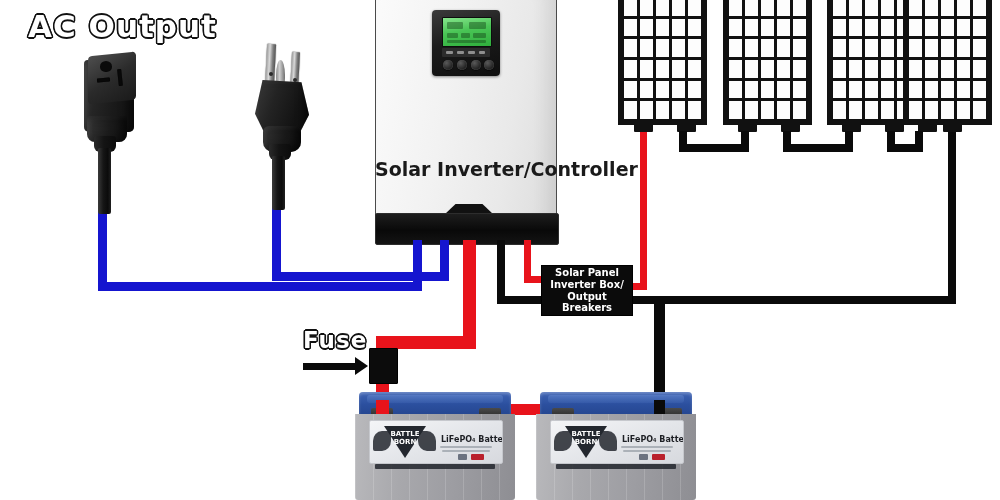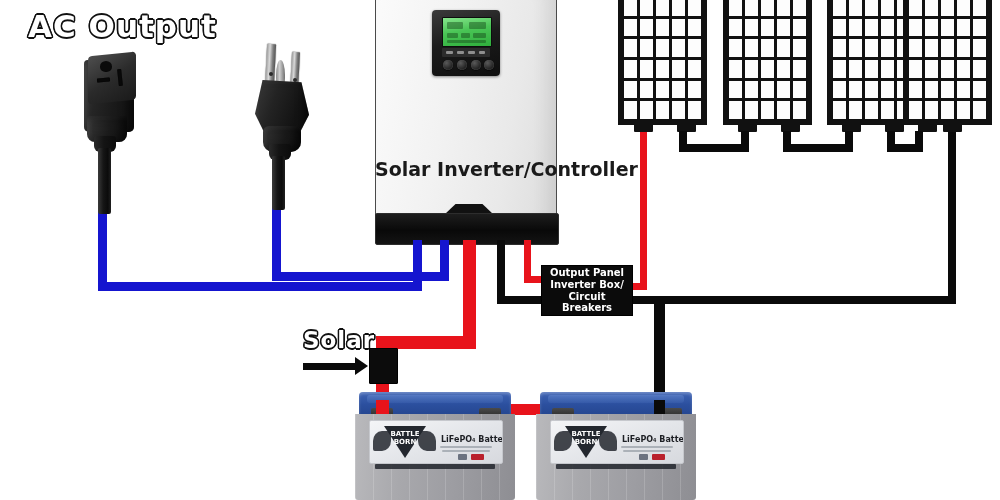--- a/index.html
+++ b/index.html
@@ -258,21 +258,21 @@
 
     <div class="plug-body" style="left:12px;top:42px;width:54px;height:58px;
          clip-path:polygon(14% 0%, 86% 4%, 100% 60%, 78% 100%, 22% 100%, 0% 58%);"></div>
     <div class="plug-body" style="left:20px;top:88px;width:38px;height:26px;border-radius:6px 6px 10px 10px;
          background:linear-gradient(100deg,#333,#191919 55%,#0e0e0e);"></div>
     <div class="strain" style="left:26px;top:106px;width:22px;height:16px;"></div>
     <div class="cordjacket" style="left:29px;top:118px;width:13px;height:54px;"></div>
   </div>
 
   <div class="outline-label" style="left:28px;top:8px;font-size:31px;">AC Output</div>
-  <div class="outline-label" style="left:303px;top:327px;font-size:23px;">Solar</div>
+  <div class="outline-label" style="left:303px;top:327px;font-size:23px;">Fuse</div>
 
   <div class="arrow-shaft" style="left:303px;top:363px;width:52px;height:7px;"></div>
   <div class="arrow-head" style="left:355px;top:357px;"></div>
   <div class="fuse-block" style="left:369px;top:348px;width:27px;height:34px;"></div>
 
   <div class="abs" style="left:375px;top:-14px;width:182px;height:258px;">
     <div class="inv-body" style="left:0;top:0;width:182px;height:240px;box-sizing:border-box;"></div>
 
     <div class="panel-bezel" style="left:57px;top:24px;width:68px;height:66px;">
       <div class="lcd" style="left:10px;top:7px;width:48px;height:28px;">
@@ -460,23 +460,23 @@
 
   <div class="wire" style="left:783px;top:131px;width:8px;height:21px;background:#0a0a0a;"></div>
   <div class="wire" style="left:783px;top:144px;width:70px;height:8px;background:#0a0a0a;"></div>
   <div class="wire" style="left:845px;top:131px;width:8px;height:21px;background:#0a0a0a;"></div>
 
   <div class="wire" style="left:887px;top:131px;width:8px;height:21px;background:#0a0a0a;"></div>
   <div class="wire" style="left:887px;top:144px;width:36px;height:8px;background:#0a0a0a;"></div>
   <div class="wire" style="left:915px;top:131px;width:8px;height:21px;background:#0a0a0a;"></div>
 
   <div class="combiner" style="left:541px;top:265px;width:90px;height:49px;font-size:10px;">
-    <div>Output Panel</div>
+    <div>Solar Panel</div>
     <div>Inverter Box/</div>
-    <div>Circuit Breakers</div>
+    <div>Output Breakers</div>
   </div>
 
   <div class="batt" style="left:355px;top:392px;width:160px;height:108px;">
     <div class="batt-top" style="left:4px;top:0;width:152px;height:26px;"></div>
     <div class="batt-top-hi" style="left:12px;top:3px;width:136px;height:8px;opacity:.5;"></div>
     <div class="term" style="left:16px;top:16px;width:22px;height:13px;"></div>
     <div class="term" style="left:124px;top:16px;width:22px;height:13px;"></div>
     <div class="batt-body" style="left:0;top:22px;width:160px;height:86px;">
       <div class="batt-ribs"></div>
     </div>

